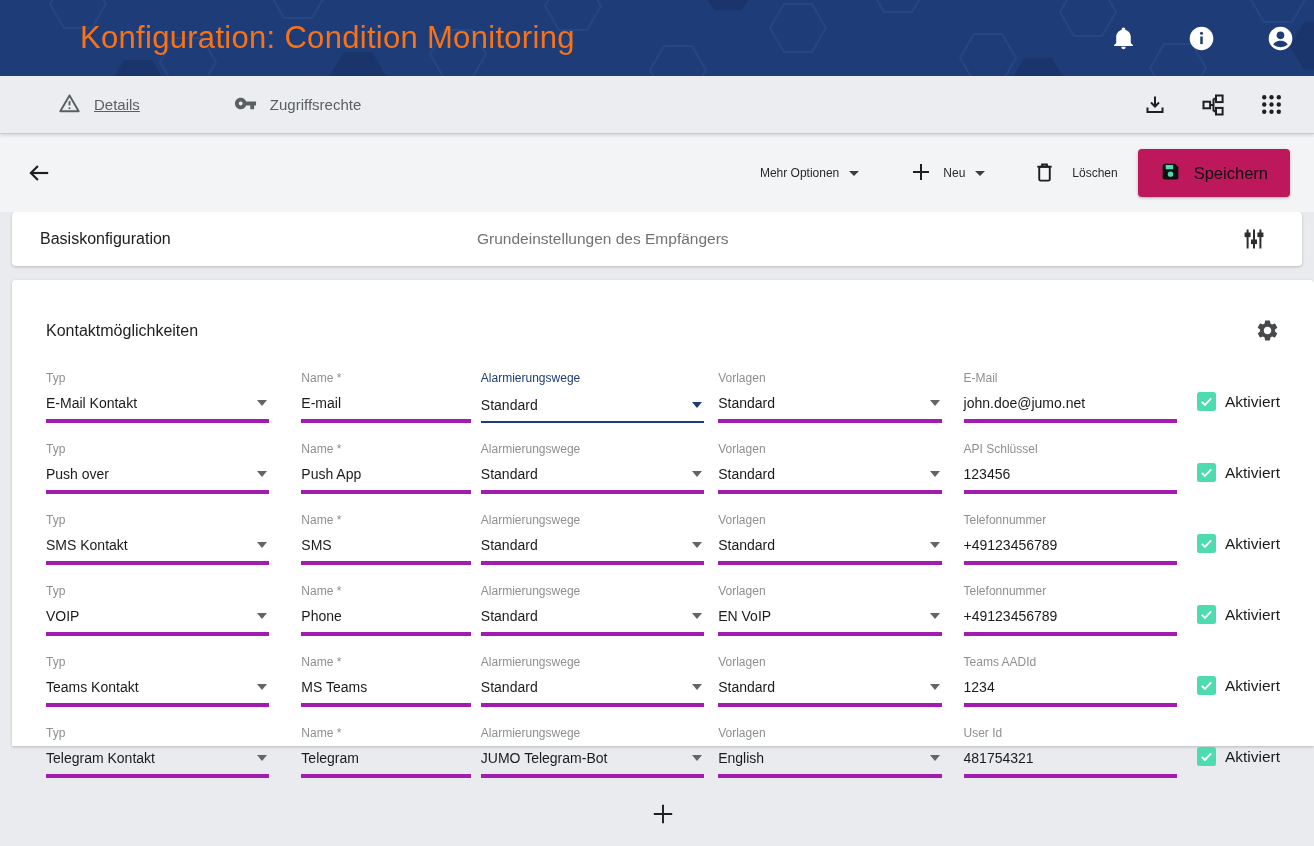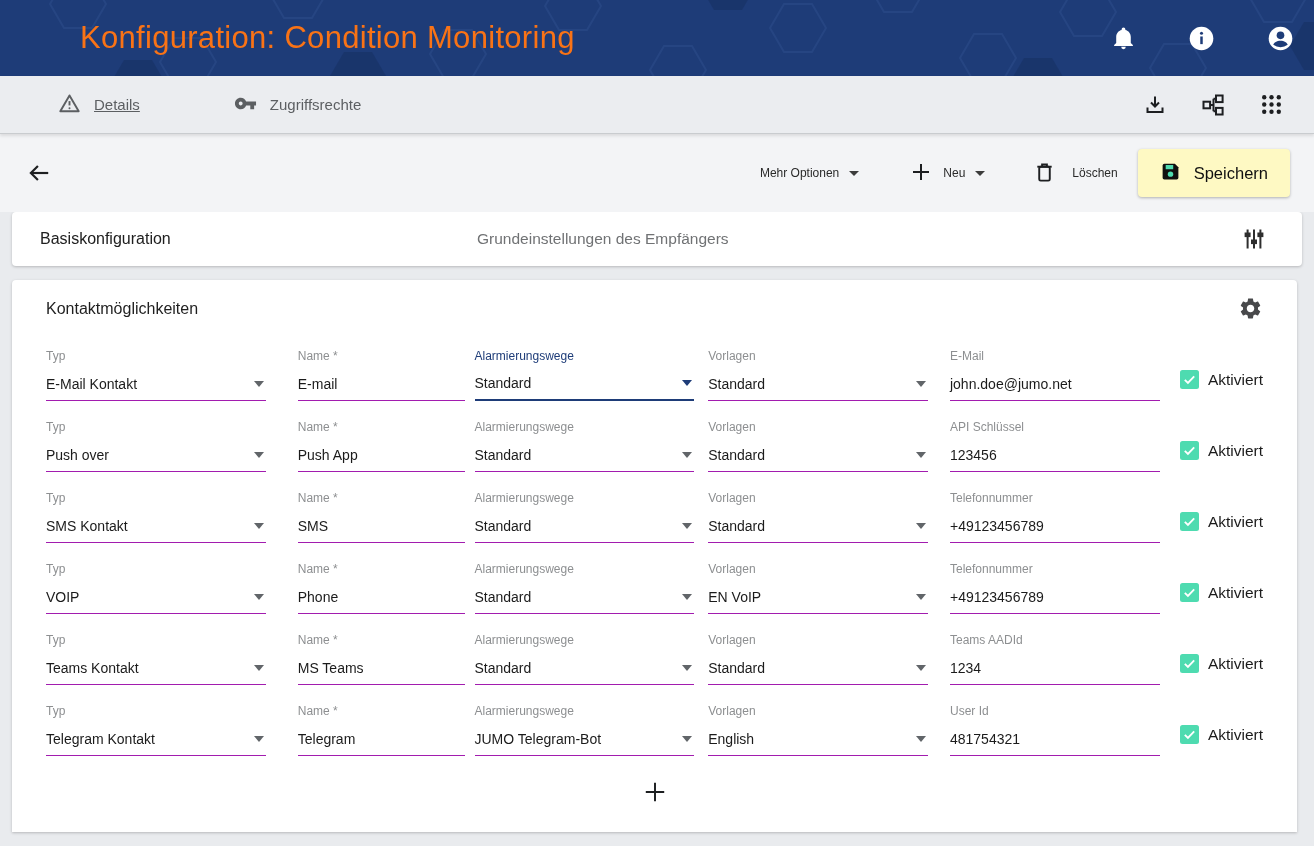--- a/index.html
+++ b/index.html
@@ -27,41 +27,41 @@
   .toolbar { height:78px; background:#f3f4f6; display:flex; align-items:center; position:relative; z-index:2; }
   .back-btn { margin-left:26px; display:flex; cursor:pointer; }
   .page-title { margin-left:20px; font-size:26px; white-space:nowrap; }
   .page-title .pre { color:#6d6f71; }
   .page-title .hi  { color:#1c1c1c; }
   .tb-action { display:flex; align-items:center; gap:10px; font-size:12px; color:#2a2a2a; cursor:pointer; white-space:nowrap; }
   .mehr { margin-left:auto; }
   .neu { margin-left:50px; }
   .loeschen { margin-left:48px; gap:16px; }
   .caret-down { width:0; height:0; border-left:5px solid transparent; border-right:5px solid transparent; border-top:5px solid #3c3c3c; }
-  .save-btn { margin-left:20px; margin-right:24px; height:48px; padding:0 22px; background:#fef9c3;
+  .save-btn { margin-left:20px; margin-right:24px; height:48px; padding:0 22px; background:#be185d;
     border:none; border-radius:4px; display:flex; align-items:center; gap:13px; font-size:16.5px; color:#101010;
     font-family:inherit; cursor:pointer; box-shadow:0 1px 3px rgba(0,0,0,.28); }
 
   
   .section-bar { margin:0 12px; height:54px; background:#fff; border-radius:4px;
     box-shadow:0 1px 3px rgba(0,0,0,.22); display:flex; align-items:center; position:relative; z-index:1; }
   .section-title { margin-left:28px; font-size:16px; color:#202020; }
   .section-sub { position:absolute; left:465px; font-size:15.5px; color:#707274; }
   .section-icon { margin-left:auto; margin-right:36px; display:flex; cursor:pointer; }
 
   
-  .card { margin:14px 17px 0 12px; height:552px; background:#fff; border-radius:4px 4px 0 0;
-    box-shadow:0 1px 3px rgba(0,0,0,.22); padding:16px 34px 0 34px; }
+  .card { margin:14px 0 0 12px; height:466px; background:#fff; border-radius:4px 4px 0 0;
+    box-shadow:0 1px 3px rgba(0,0,0,.22); padding:38px 34px 0 34px; }
   .card-head { display:flex; align-items:center; justify-content:space-between; }
   .card-title { font-size:16px; color:#1f1f1f; }
   .card-gear { display:flex; cursor:pointer; }
 
   .form-rows { margin-top:26px; }
   .form-row { display:flex; align-items:flex-start; margin-bottom:17px; }
-  .field { position:relative; height:54px; border-bottom:1px solid #a21caf; cursor:pointer; }
+  .field { position:relative; height:54px; border-bottom:4px solid #a21caf; cursor:pointer; }
   .col1 { width:224px; margin-right:32px; }
   .col2 { width:170px; margin-right:10px; }
   .col3 { width:224px; margin-right:14px; }
   .col4 { width:224px; margin-right:22px; }
   .col5 { width:214px; margin-right:20px; }
   .flabel { font-size:12px; color:#8d8f91; padding-top:2px; white-space:nowrap; }
   .fvalue { position:absolute; left:0; bottom:8px; font-size:14px; color:#1b1b1b; white-space:nowrap; }
   .field .caret { position:absolute; right:2px; bottom:13px; width:0; height:0;
     border-left:5px solid transparent; border-right:5px solid transparent; border-top:6px solid #616569; }
   .field.focused { border-bottom:2px solid #1e3c78; margin-bottom:-1px; }

